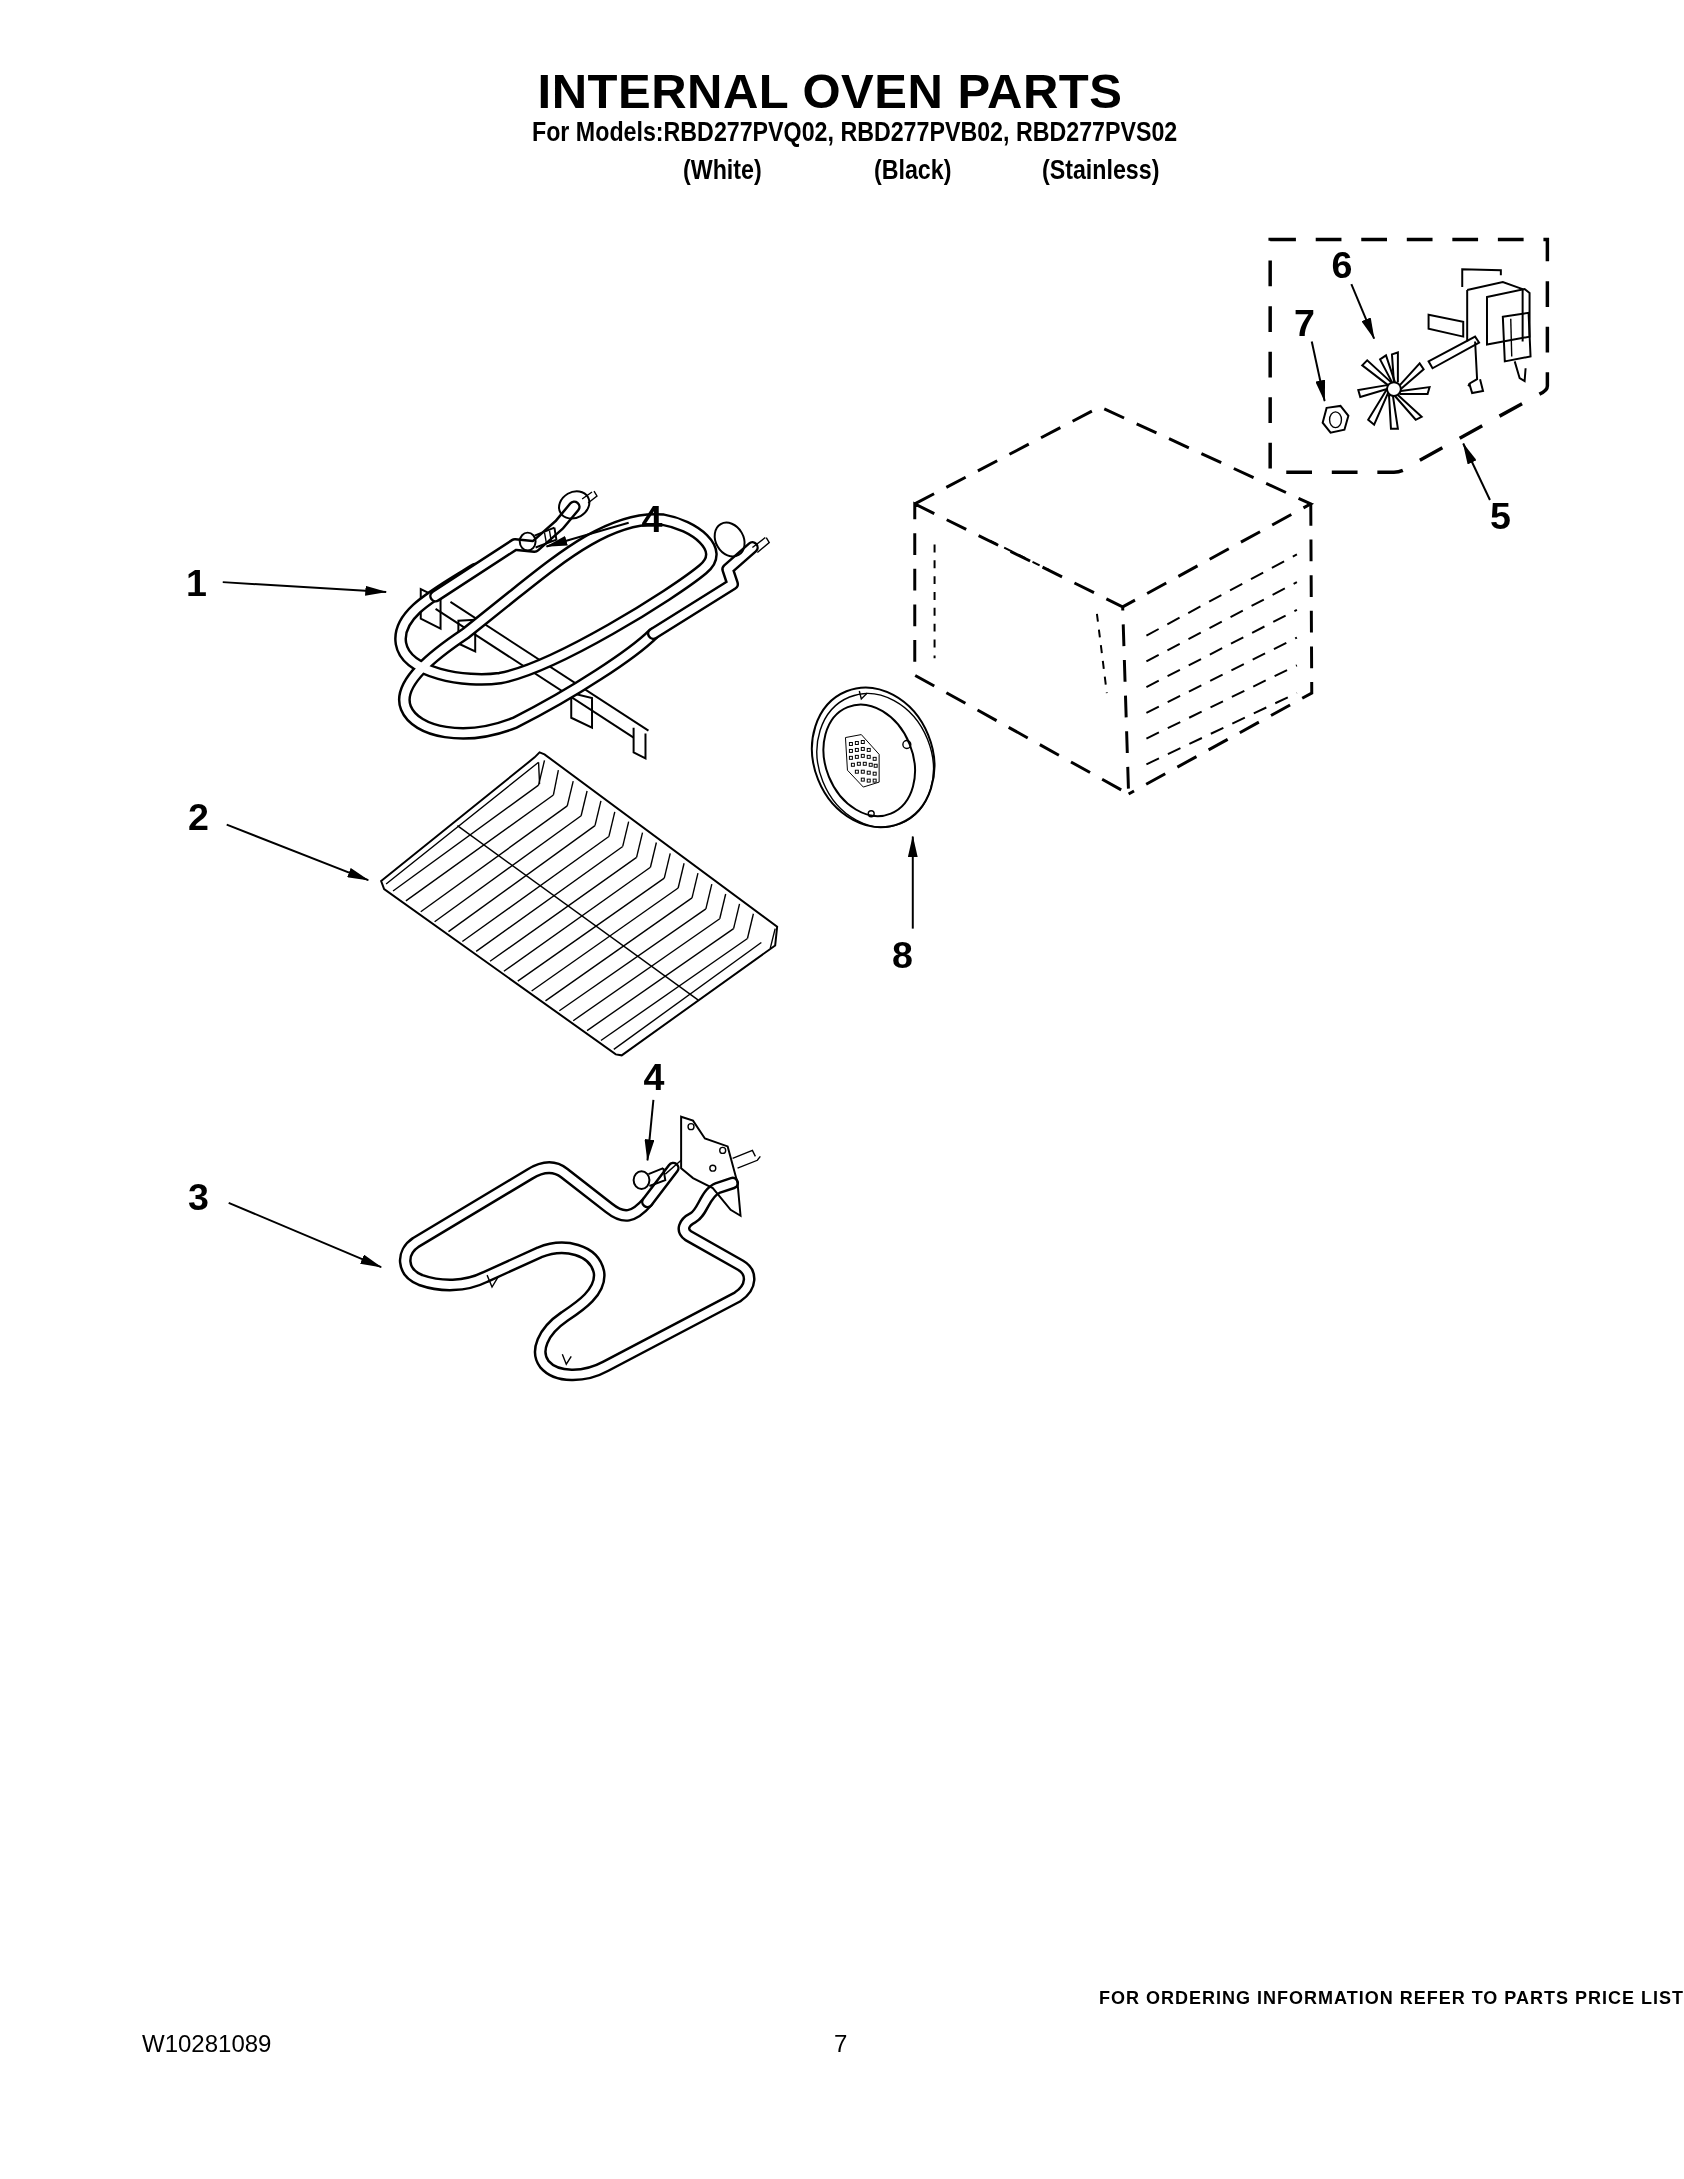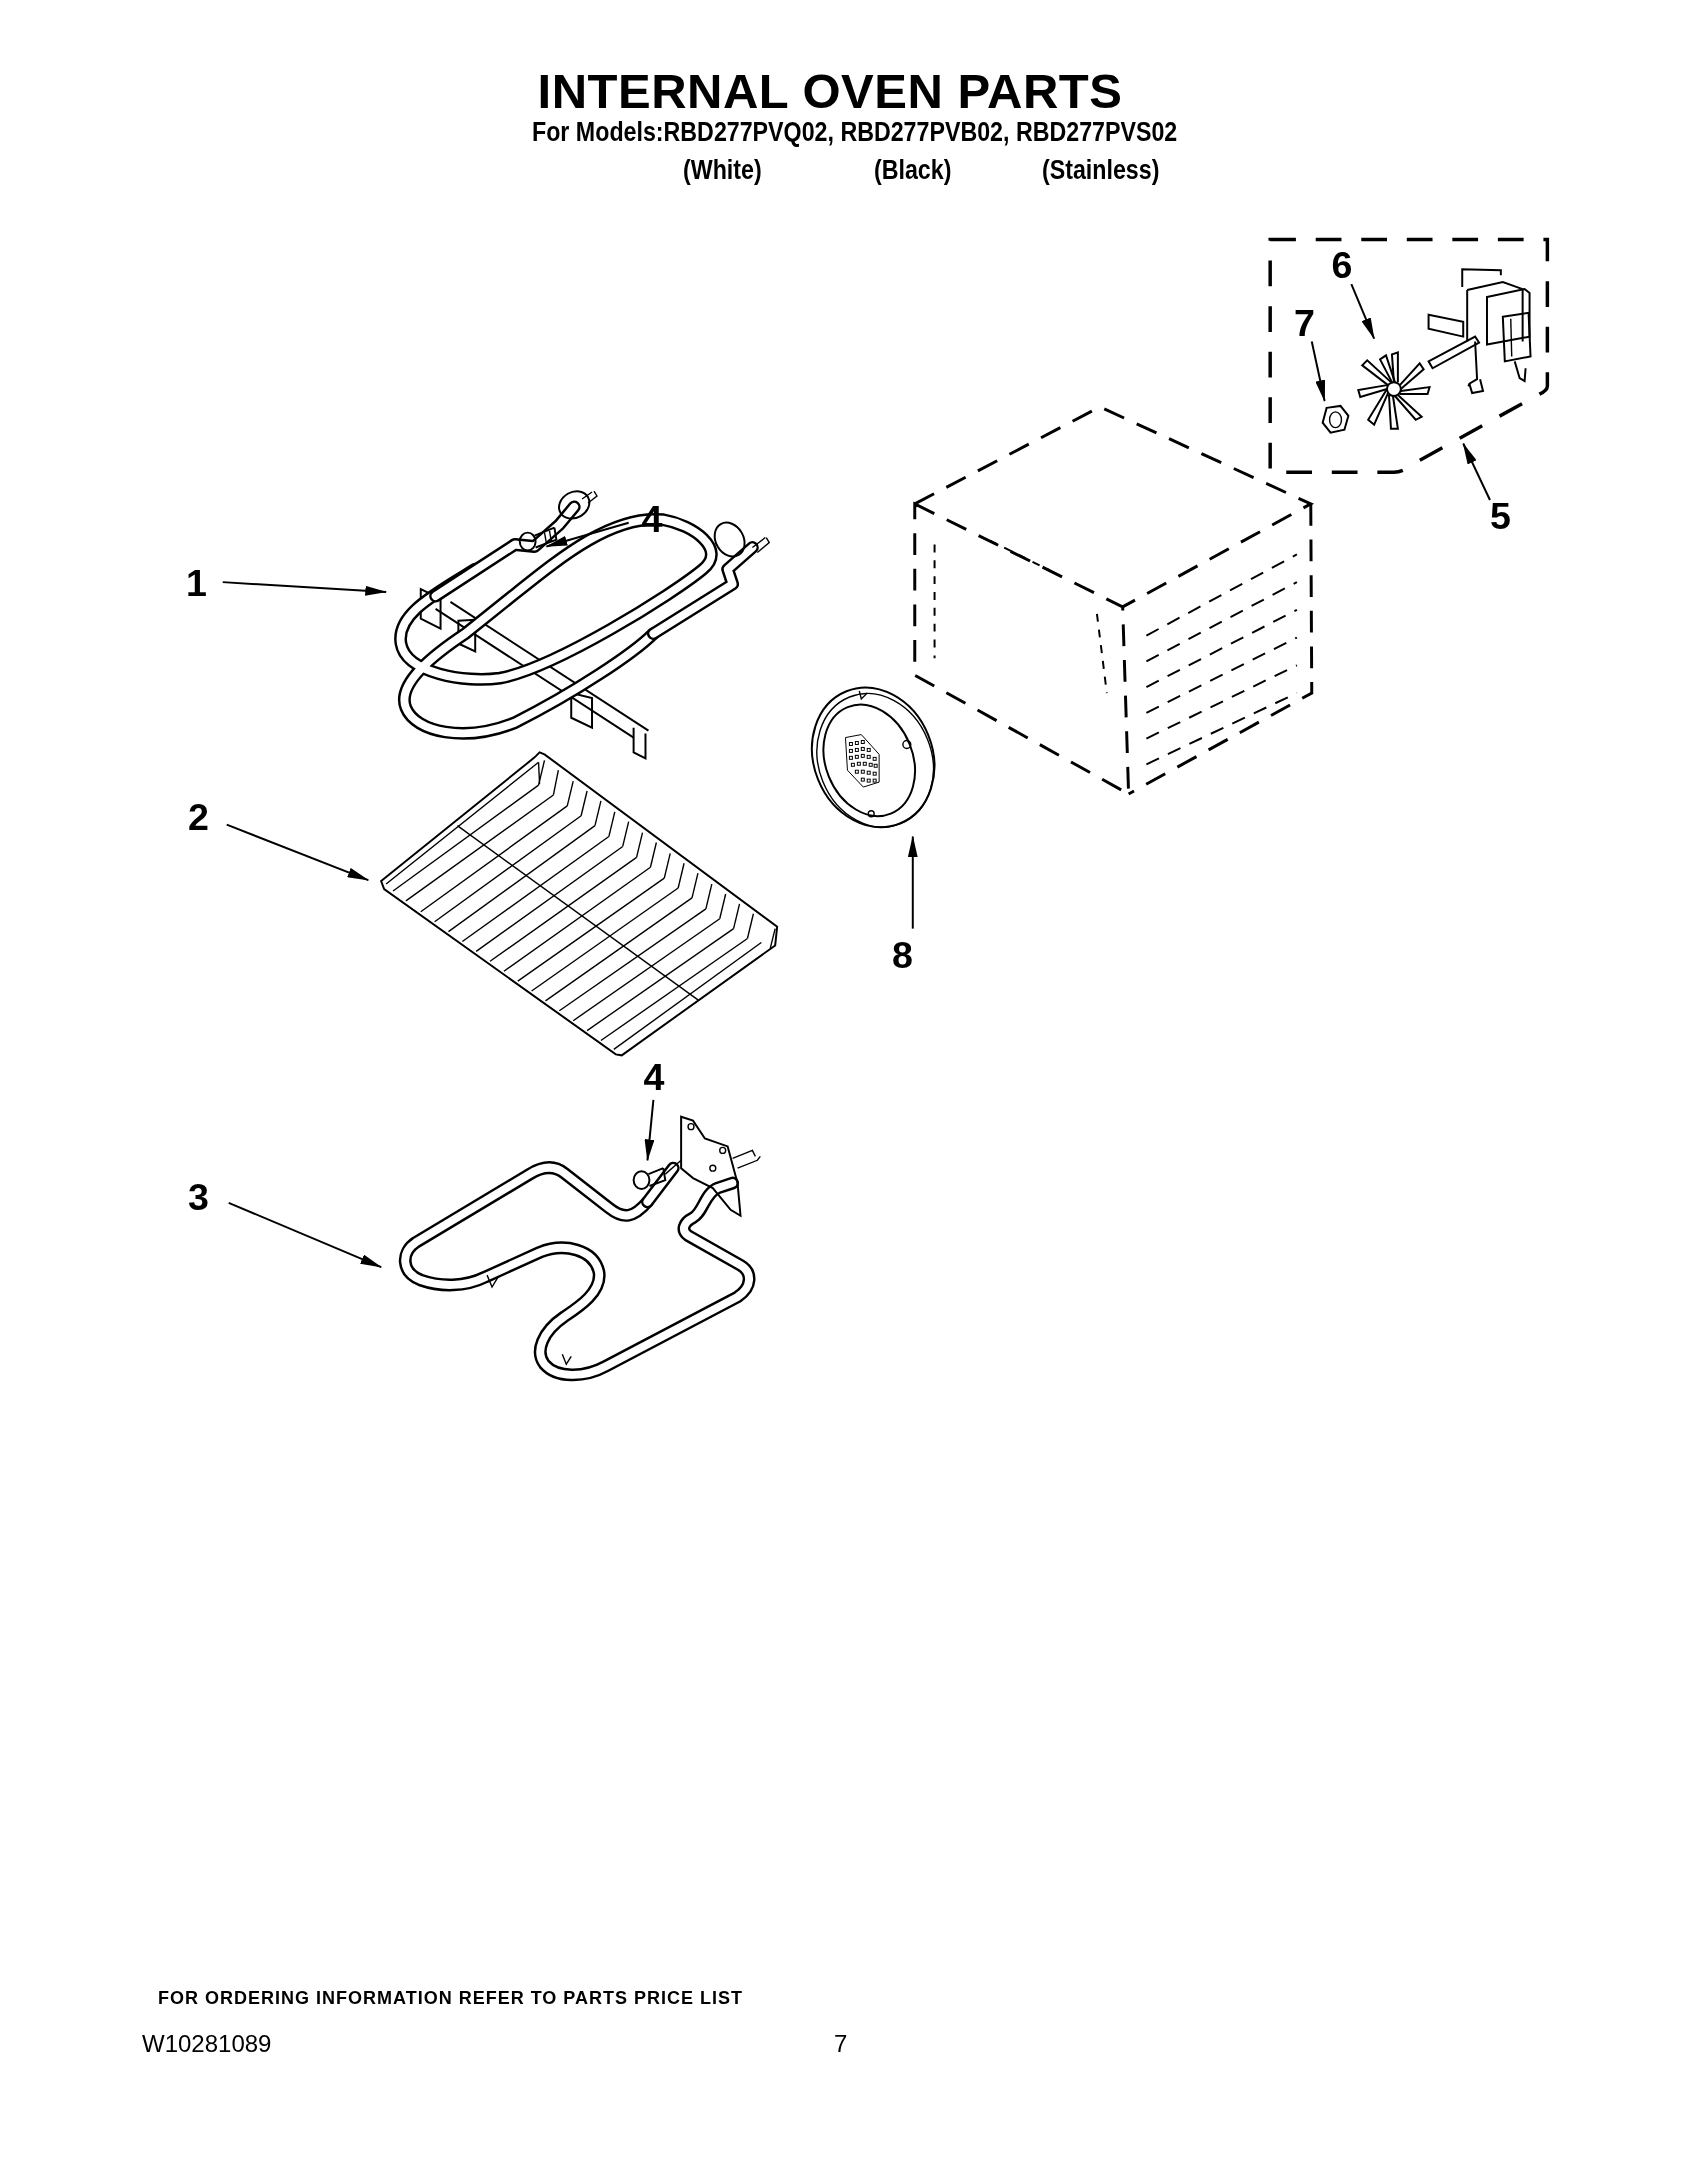--- a/index.html
+++ b/index.html
@@ -4,21 +4,21 @@
 <style>
   html, body { margin: 0; padding: 0; background: #ffffff; }
   body { width: 1684px; height: 2179px; position: relative; overflow: hidden;
          font-family: "Liberation Sans", sans-serif; color: #000000; }
   .title { position: absolute; left: 0; width: 1660px; top: 67px; text-align: center;
            font-size: 49px; font-weight: bold; letter-spacing: 0.5px; line-height: 1; }
   .models { position: absolute; left: 532px; top: 119px; font-size: 27px; font-weight: bold;
             line-height: 1; transform: scaleX(0.86); transform-origin: left top; white-space: nowrap; }
   .variant { position: absolute; top: 157px; font-size: 27px; font-weight: bold; line-height: 1;
              transform: scaleX(0.86); transform-origin: left top; white-space: nowrap; }
-  .footer-note { position: absolute; left: 0; width: 1684px; top: 1988px; text-align: left;
+  .footer-note { position: absolute; left: 0; width: 1684px; top: 1988px; text-align: right;
                  font-size: 18px; font-weight: bold; letter-spacing: 1px; }
   .footer-note span { display: inline-block; margin-left: 158px; }
   .doc-num { position: absolute; left: 142px; top: 2030px; font-size: 24px; }
   .page-num { position: absolute; left: 834px; top: 2030px; font-size: 24px; }
   svg.diagram { position: absolute; left: 0; top: 0; width: 1684px; height: 2179px; }
   .callout { font-family: "Liberation Sans", sans-serif; font-weight: bold; font-size: 38px; fill: #000; }
   .ln { stroke: #000; stroke-width: 2; fill: none; }
   .thin { stroke: #000; stroke-width: 1.4; fill: none; }
   .dash { stroke: #000; stroke-width: 3; fill: none; stroke-dasharray: 22 14; }
   .dashbox { stroke: #000; stroke-width: 3.5; fill: none; stroke-dasharray: 26 20; }

